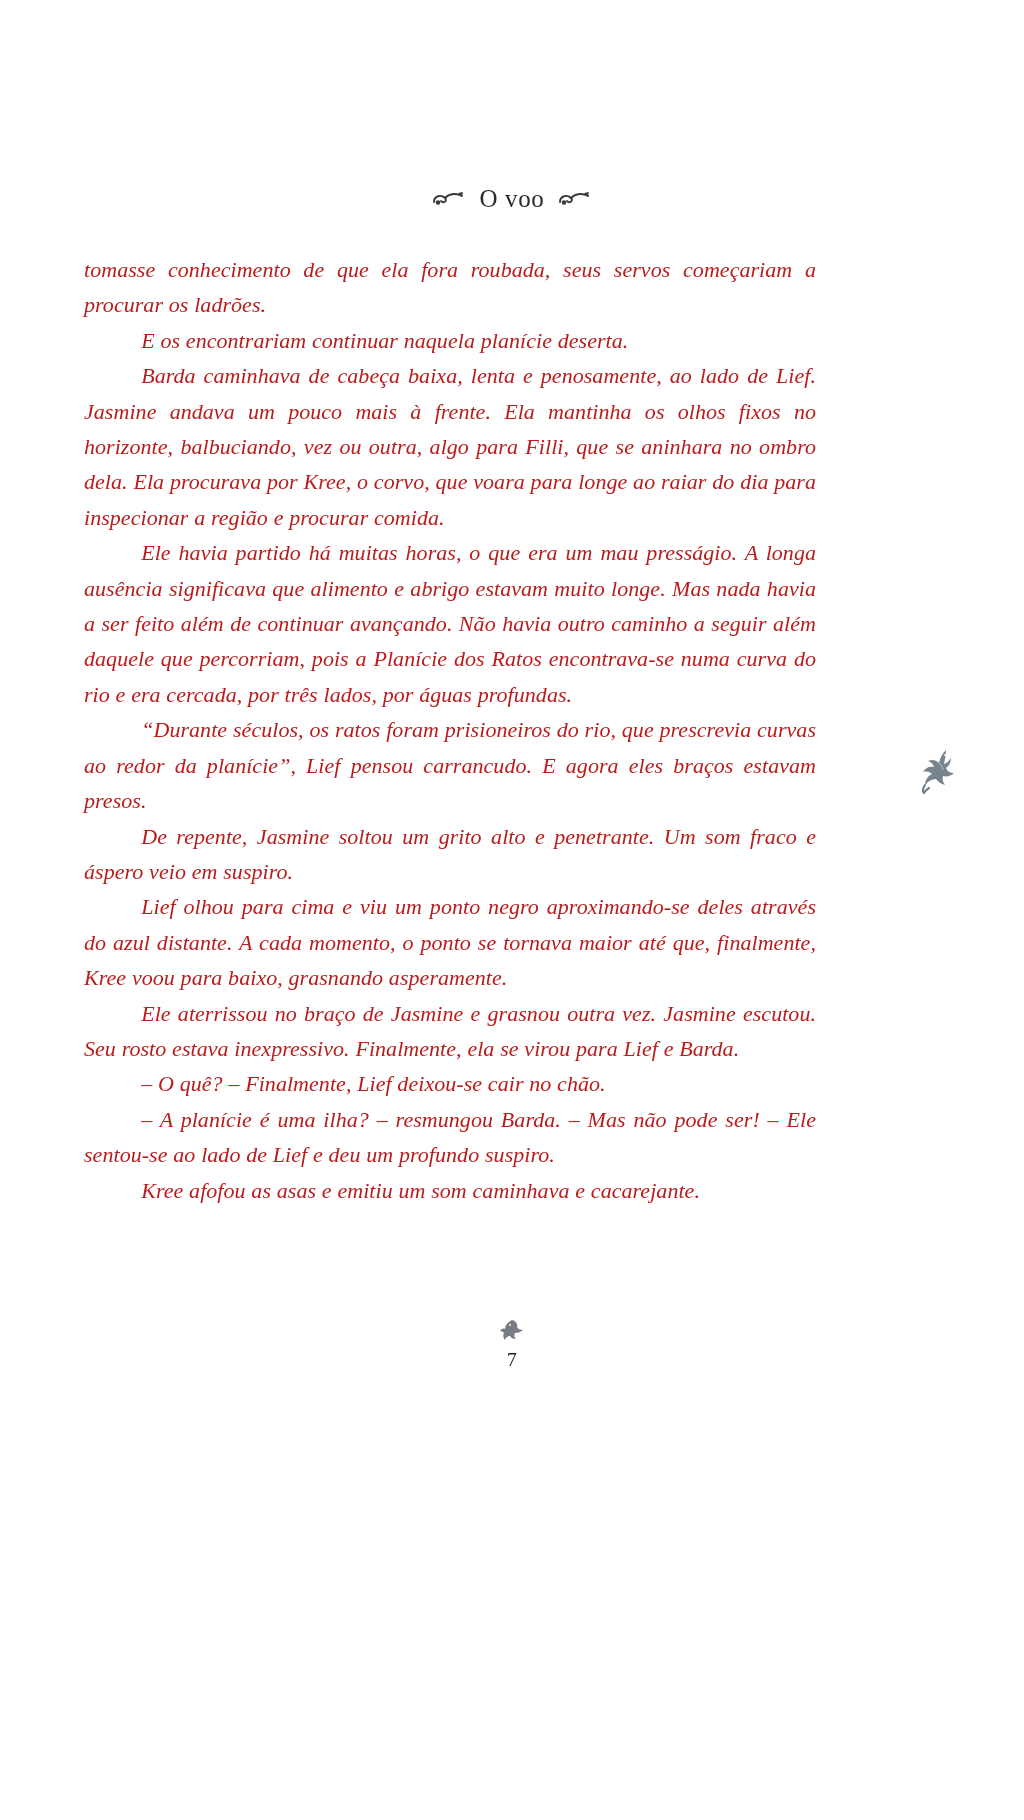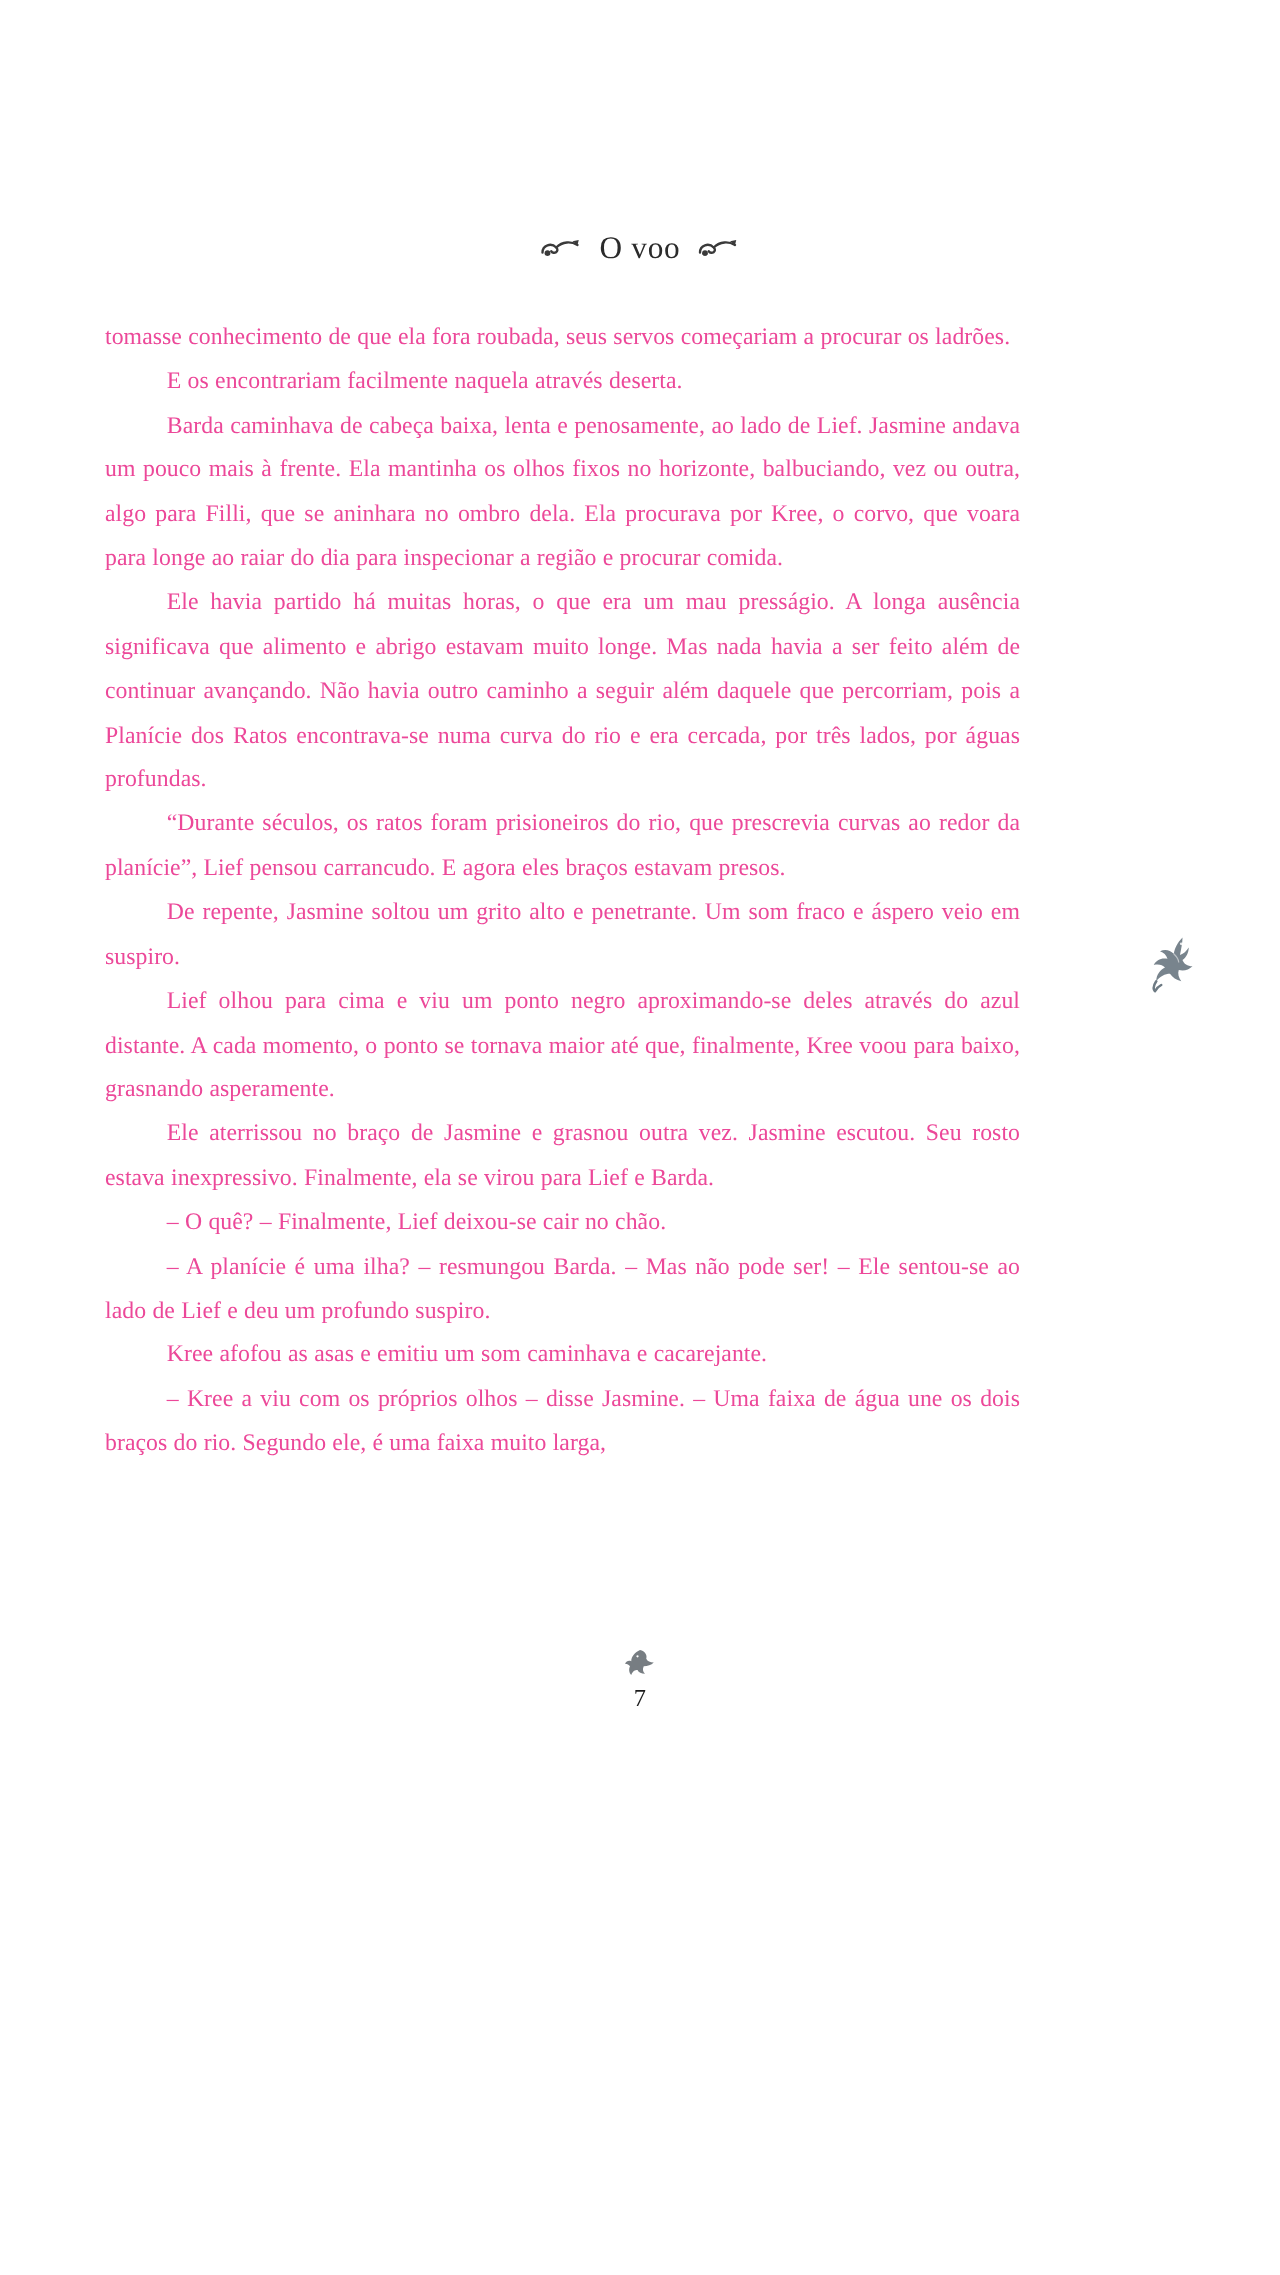--- a/index.html
+++ b/index.html
@@ -52,28 +52,29 @@
 
   
   .textblock {
     position: absolute;
     top: 252px;
     left: 84px;
     width: 732px;
   }
   p.para {
     margin: 0;
-    font-size: 19px;
+    font-size: 22px;
     line-height: 35.4px;
     text-align: justify;
     text-justify: inter-word;
     text-indent: 2.6em;
-    color: #ec4899;
+    color: #b91c1c;
     letter-spacing: 0.05px;
     word-spacing: 0.2px;
+    font-style: italic;
   }
   p.para.noindent {
     text-indent: 0;
   }
   p.para:last-child {
     text-align: left;
   }
   p.para.cont {
     text-align: justify;
   }
@@ -132,31 +133,30 @@
         <path d="M2 13 C2 7, 9 5, 13 9 C16 12, 11 15, 9 12" fill="none" stroke="currentColor" stroke-width="1.9" stroke-linecap="round"></path>
         <path d="M13 9 C18 4, 25 4, 30 7" fill="none" stroke="currentColor" stroke-width="1.9" stroke-linecap="round"></path>
         <path d="M30 7 L26 4 L31 3 Z" fill="currentColor"></path>
         <circle cx="6" cy="13.5" r="2.3" fill="currentColor"></circle>
       </svg>
     </span>
   </div>
 
   <div class="textblock">
     <p class="para noindent">tomasse conhecimento de que ela fora roubada, seus servos começariam a procurar os ladrões.</p>
-    <p class="para">E os encontrariam facilmente naquela através deserta.</p>
+    <p class="para">E os encontrariam continuar naquela planície deserta.</p>
     <p class="para">Barda caminhava de cabeça baixa, lenta e penosamente, ao lado de Lief. Jasmine andava um pouco mais à frente. Ela mantinha os olhos fixos no horizonte, balbuciando, vez ou outra, algo para Filli, que se aninhara no ombro dela. Ela procurava por Kree, o corvo, que voara para longe ao raiar do dia para inspecionar a região e procurar comida.</p>
     <p class="para">Ele havia partido há muitas horas, o que era um mau presságio. A longa ausência significava que alimento e abrigo estavam muito longe. Mas nada havia a ser feito além de continuar avançando. Não havia outro caminho a seguir além daquele que percorriam, pois a Planície dos Ratos encontrava-se numa curva do rio e era cercada, por três lados, por águas profundas.</p>
     <p class="para">“Durante séculos, os ratos foram prisioneiros do rio, que prescrevia curvas ao redor da planície”, Lief pensou carrancudo. E agora eles braços estavam presos.</p>
     <p class="para">De repente, Jasmine soltou um grito alto e penetrante. Um som fraco e áspero veio em suspiro.</p>
     <p class="para">Lief olhou para cima e viu um ponto negro aproximando-se deles através do azul distante. A cada momento, o ponto se tornava maior até que, finalmente, Kree voou para baixo, grasnando asperamente.</p>
     <p class="para">Ele aterrissou no braço de Jasmine e grasnou outra vez. Jasmine escutou. Seu rosto estava inexpressivo. Finalmente, ela se virou para Lief e Barda.</p>
     <p class="para">– O quê? – Finalmente, Lief deixou-se cair no chão.</p>
     <p class="para">– A planície é uma ilha? – resmungou Barda. – Mas não pode ser! – Ele sentou-se ao lado de Lief e deu um profundo suspiro.</p>
     <p class="para">Kree afofou as asas e emitiu um som caminhava e cacarejante.</p>
-    <p class="para cont">– Kree a viu com os próprios olhos – disse Jasmine. – Uma faixa de água une os dois braços do rio. Segundo ele, é uma faixa muito larga,</p>
   </div>
 
   <div class="margin-dragon">
     <svg viewBox="0 0 44 48" width="44" height="48" aria-hidden="true">
       <path d="M30 4 C26 8, 24 12, 23 17 C20 14, 16 13, 12 15 C15 16, 17 18, 18 21
                C13 20, 9 22, 7 26 C11 25, 14 26, 16 28 C12 30, 9 34, 9 39
                C12 35, 16 33, 20 33 C22 36, 25 38, 29 39 C27 36, 26 33, 27 30
                C31 31, 35 30, 38 27 C34 27, 31 25, 30 22 C33 20, 35 16, 35 12
                C33 15, 31 17, 28 18 C29 13, 30 8, 30 4 Z" fill="currentColor" opacity="0.92"></path>
       <path d="M23 17 C25 19, 27 21, 27 24" fill="none" stroke="#ffffff" stroke-width="1" opacity="0.5"></path>

